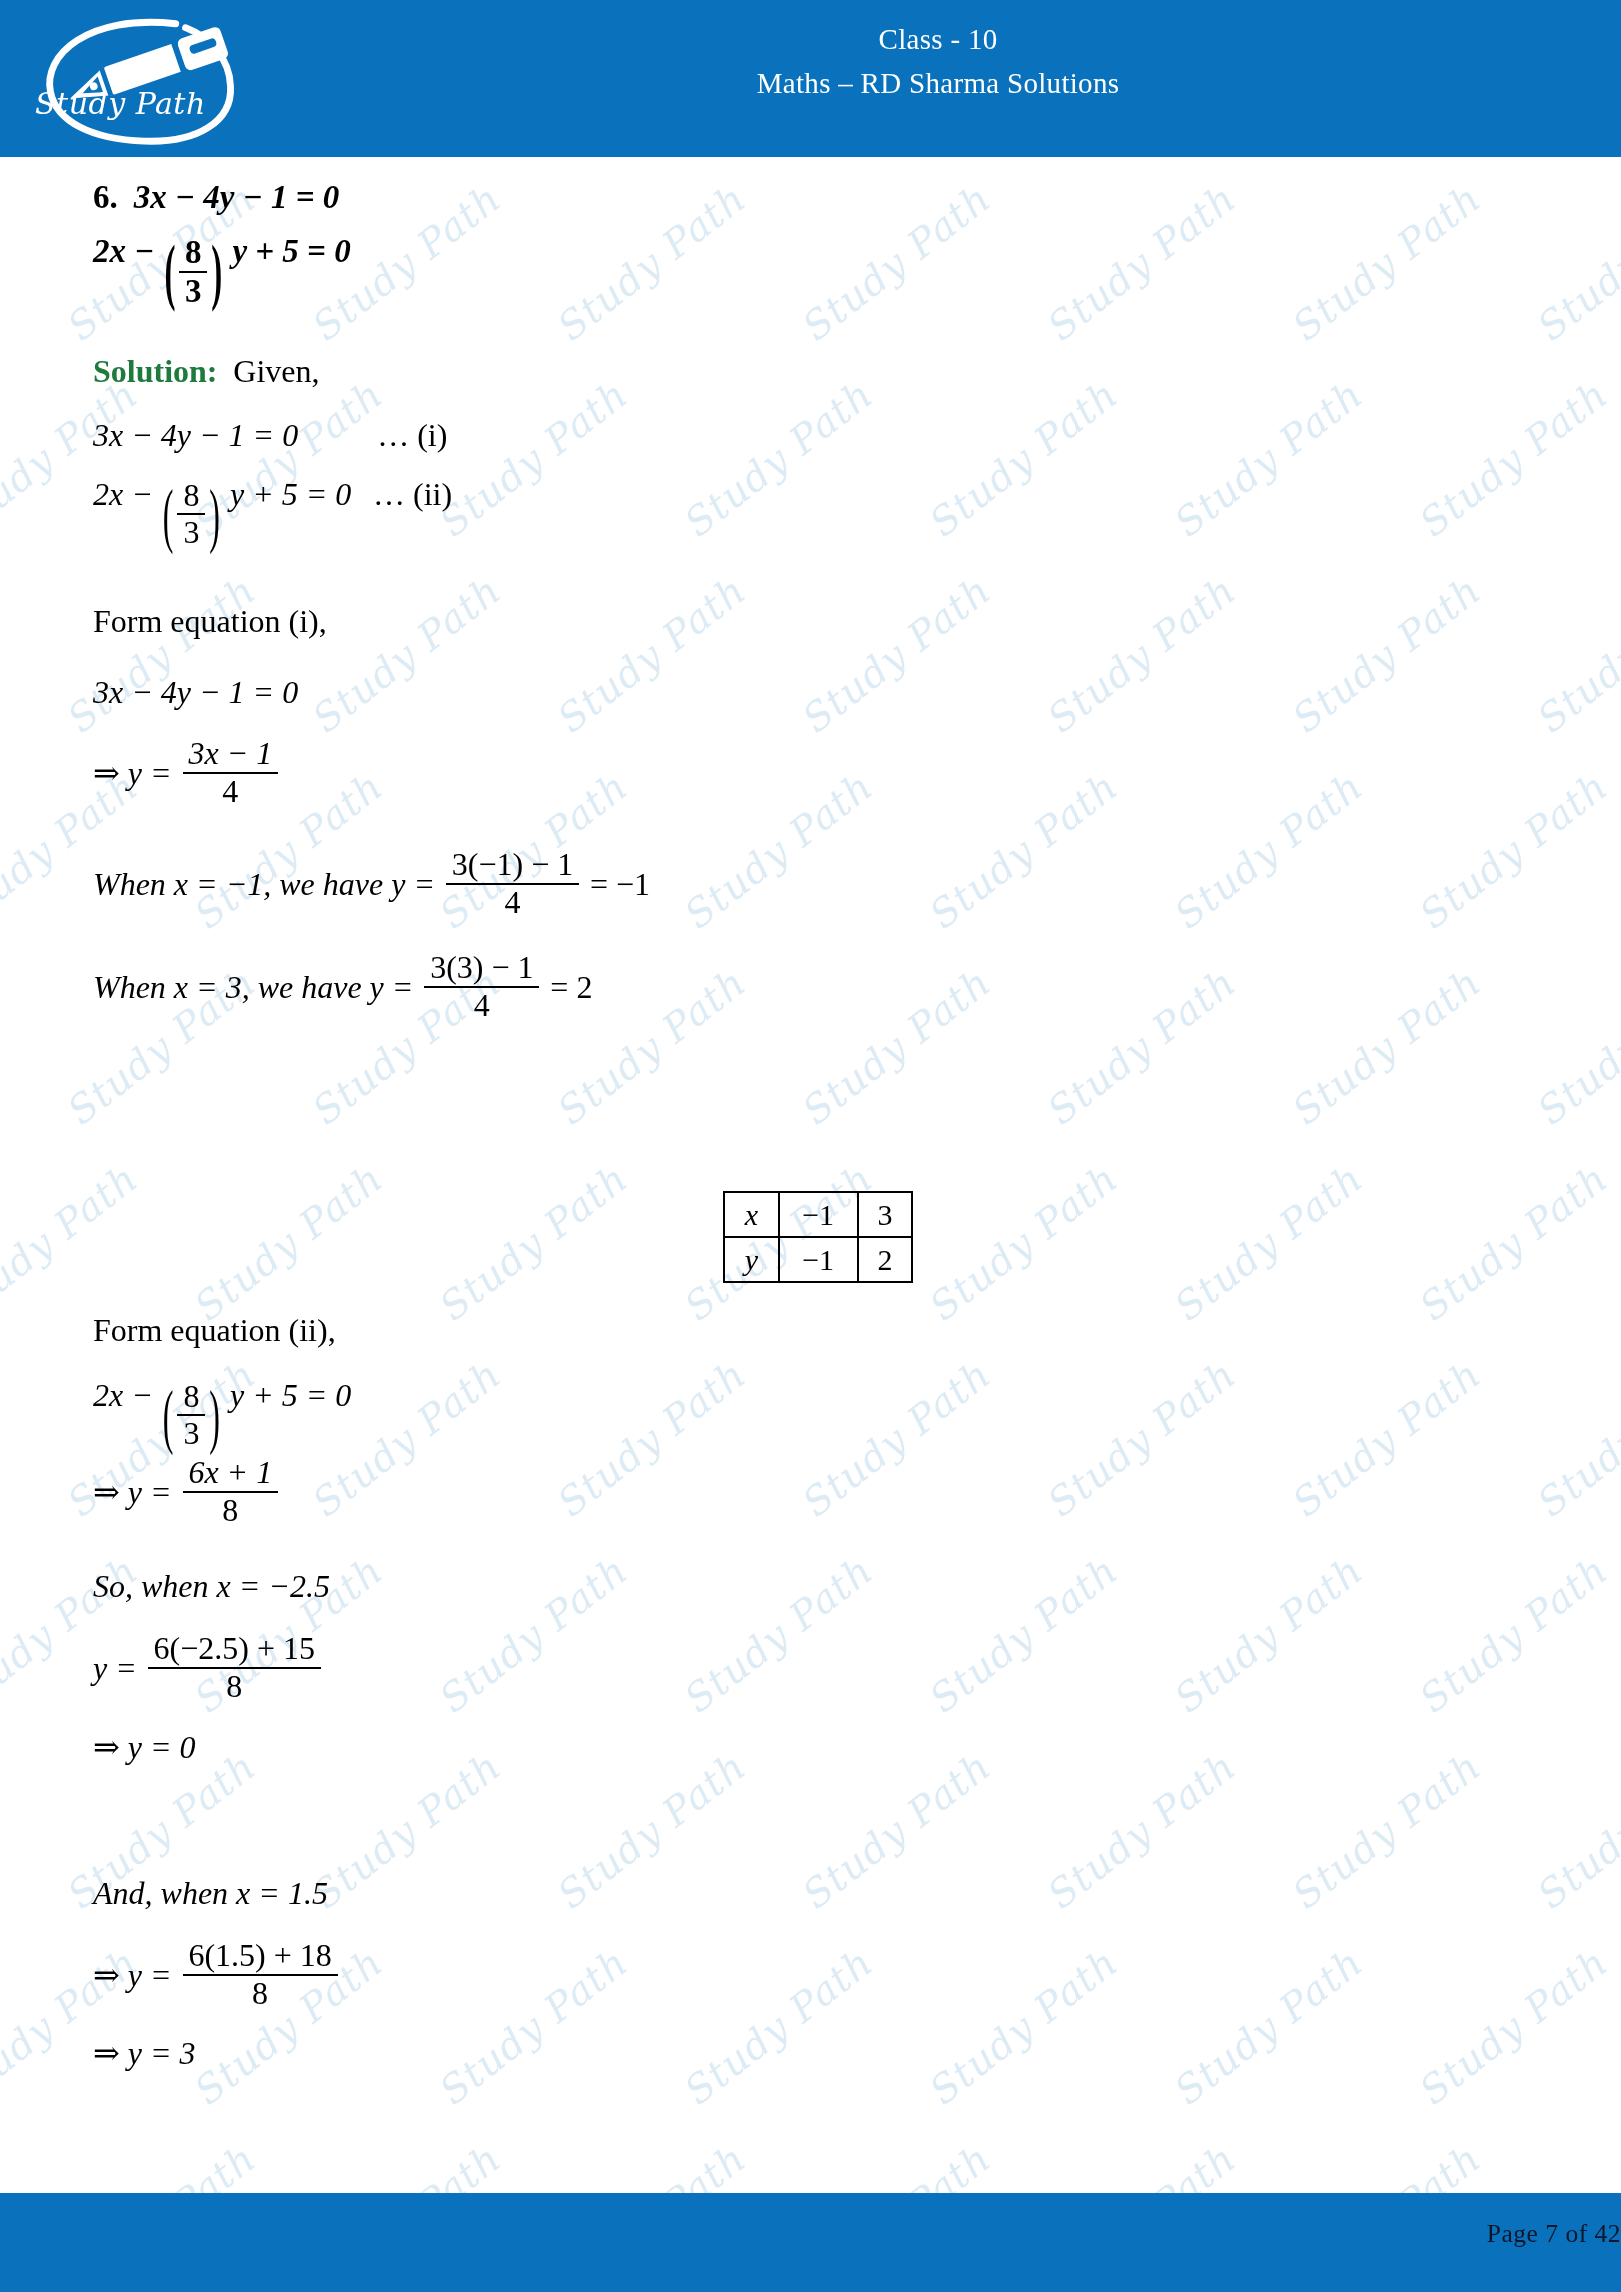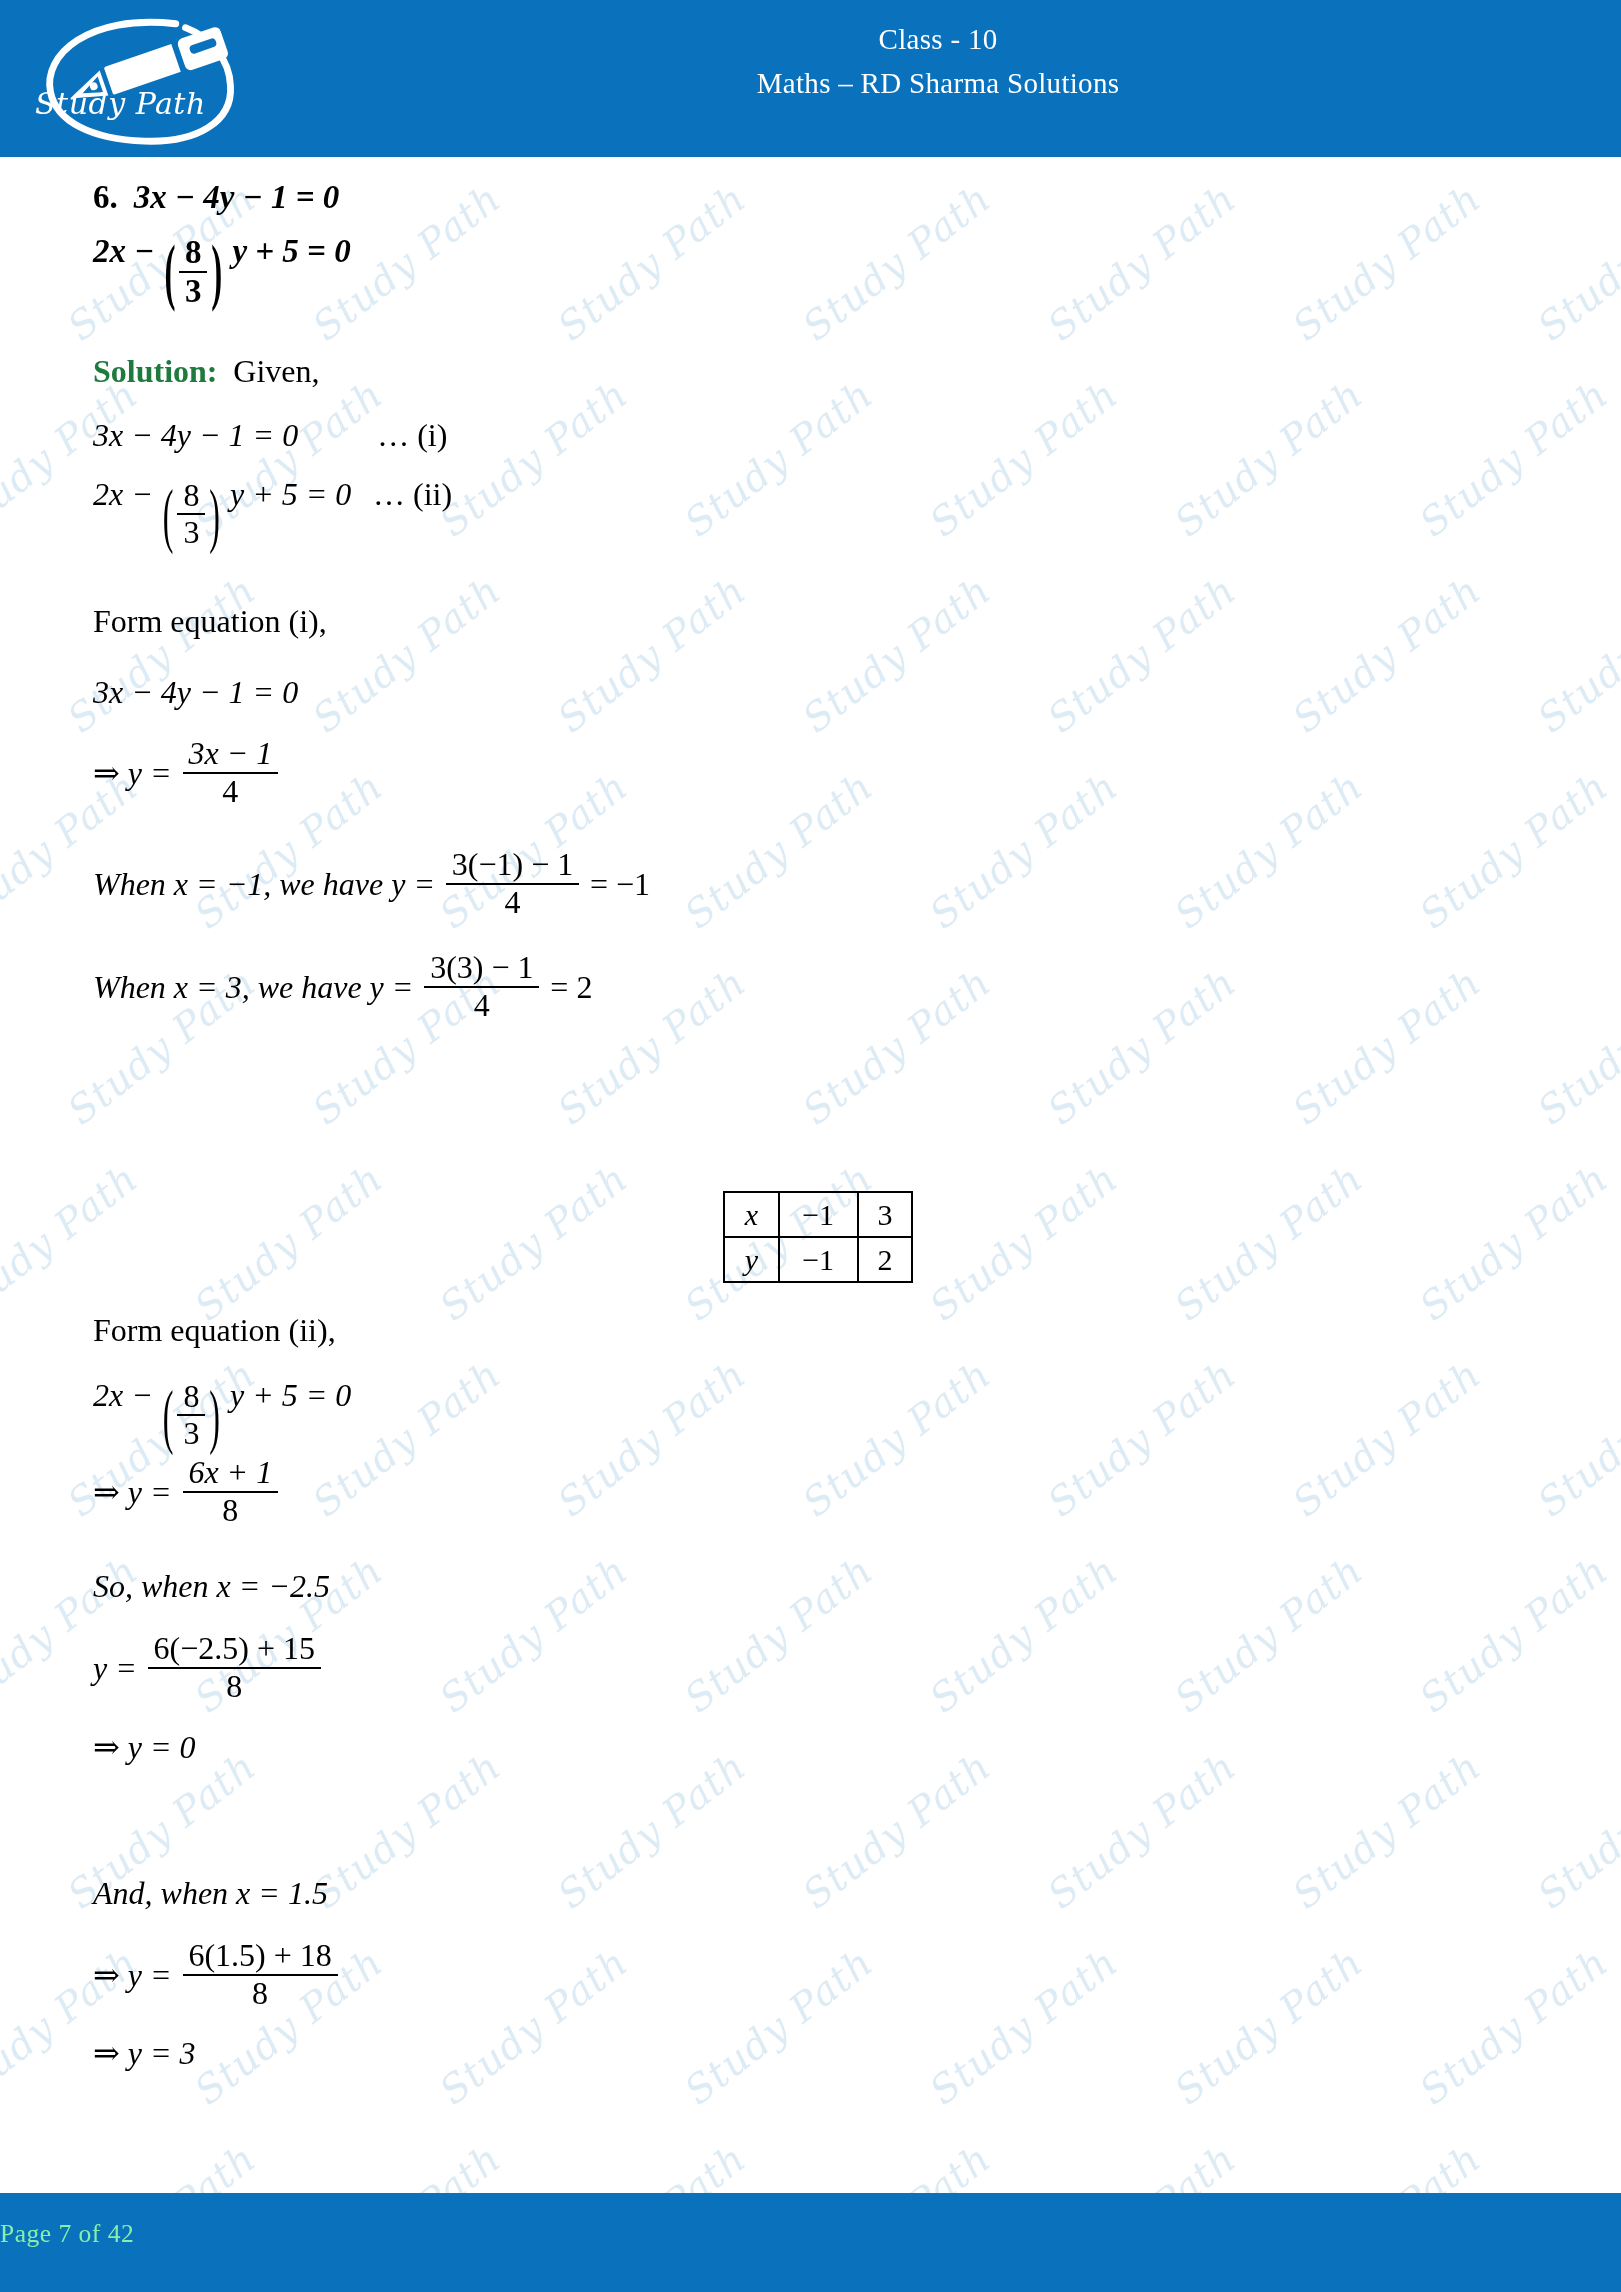--- a/index.html
+++ b/index.html
@@ -115,22 +115,22 @@
     top: 2193px;
     width: 1621px;
     height: 100px;
     background: #0a72bd;
     z-index: 3;
   }
   .footer-text {
     position: absolute;
     left: 0; top: 25.5px;
     width: 1621px;
-    text-align: left;
-    color: #86efac;
+    text-align: right;
+    color: #0f172a;
     font-family: "Liberation Serif", serif;
     font-size: 25.5px;
     letter-spacing: 0.5px;
   }
 
   
   .content {
     position: absolute;
     left: 0;
     top: 157px;

